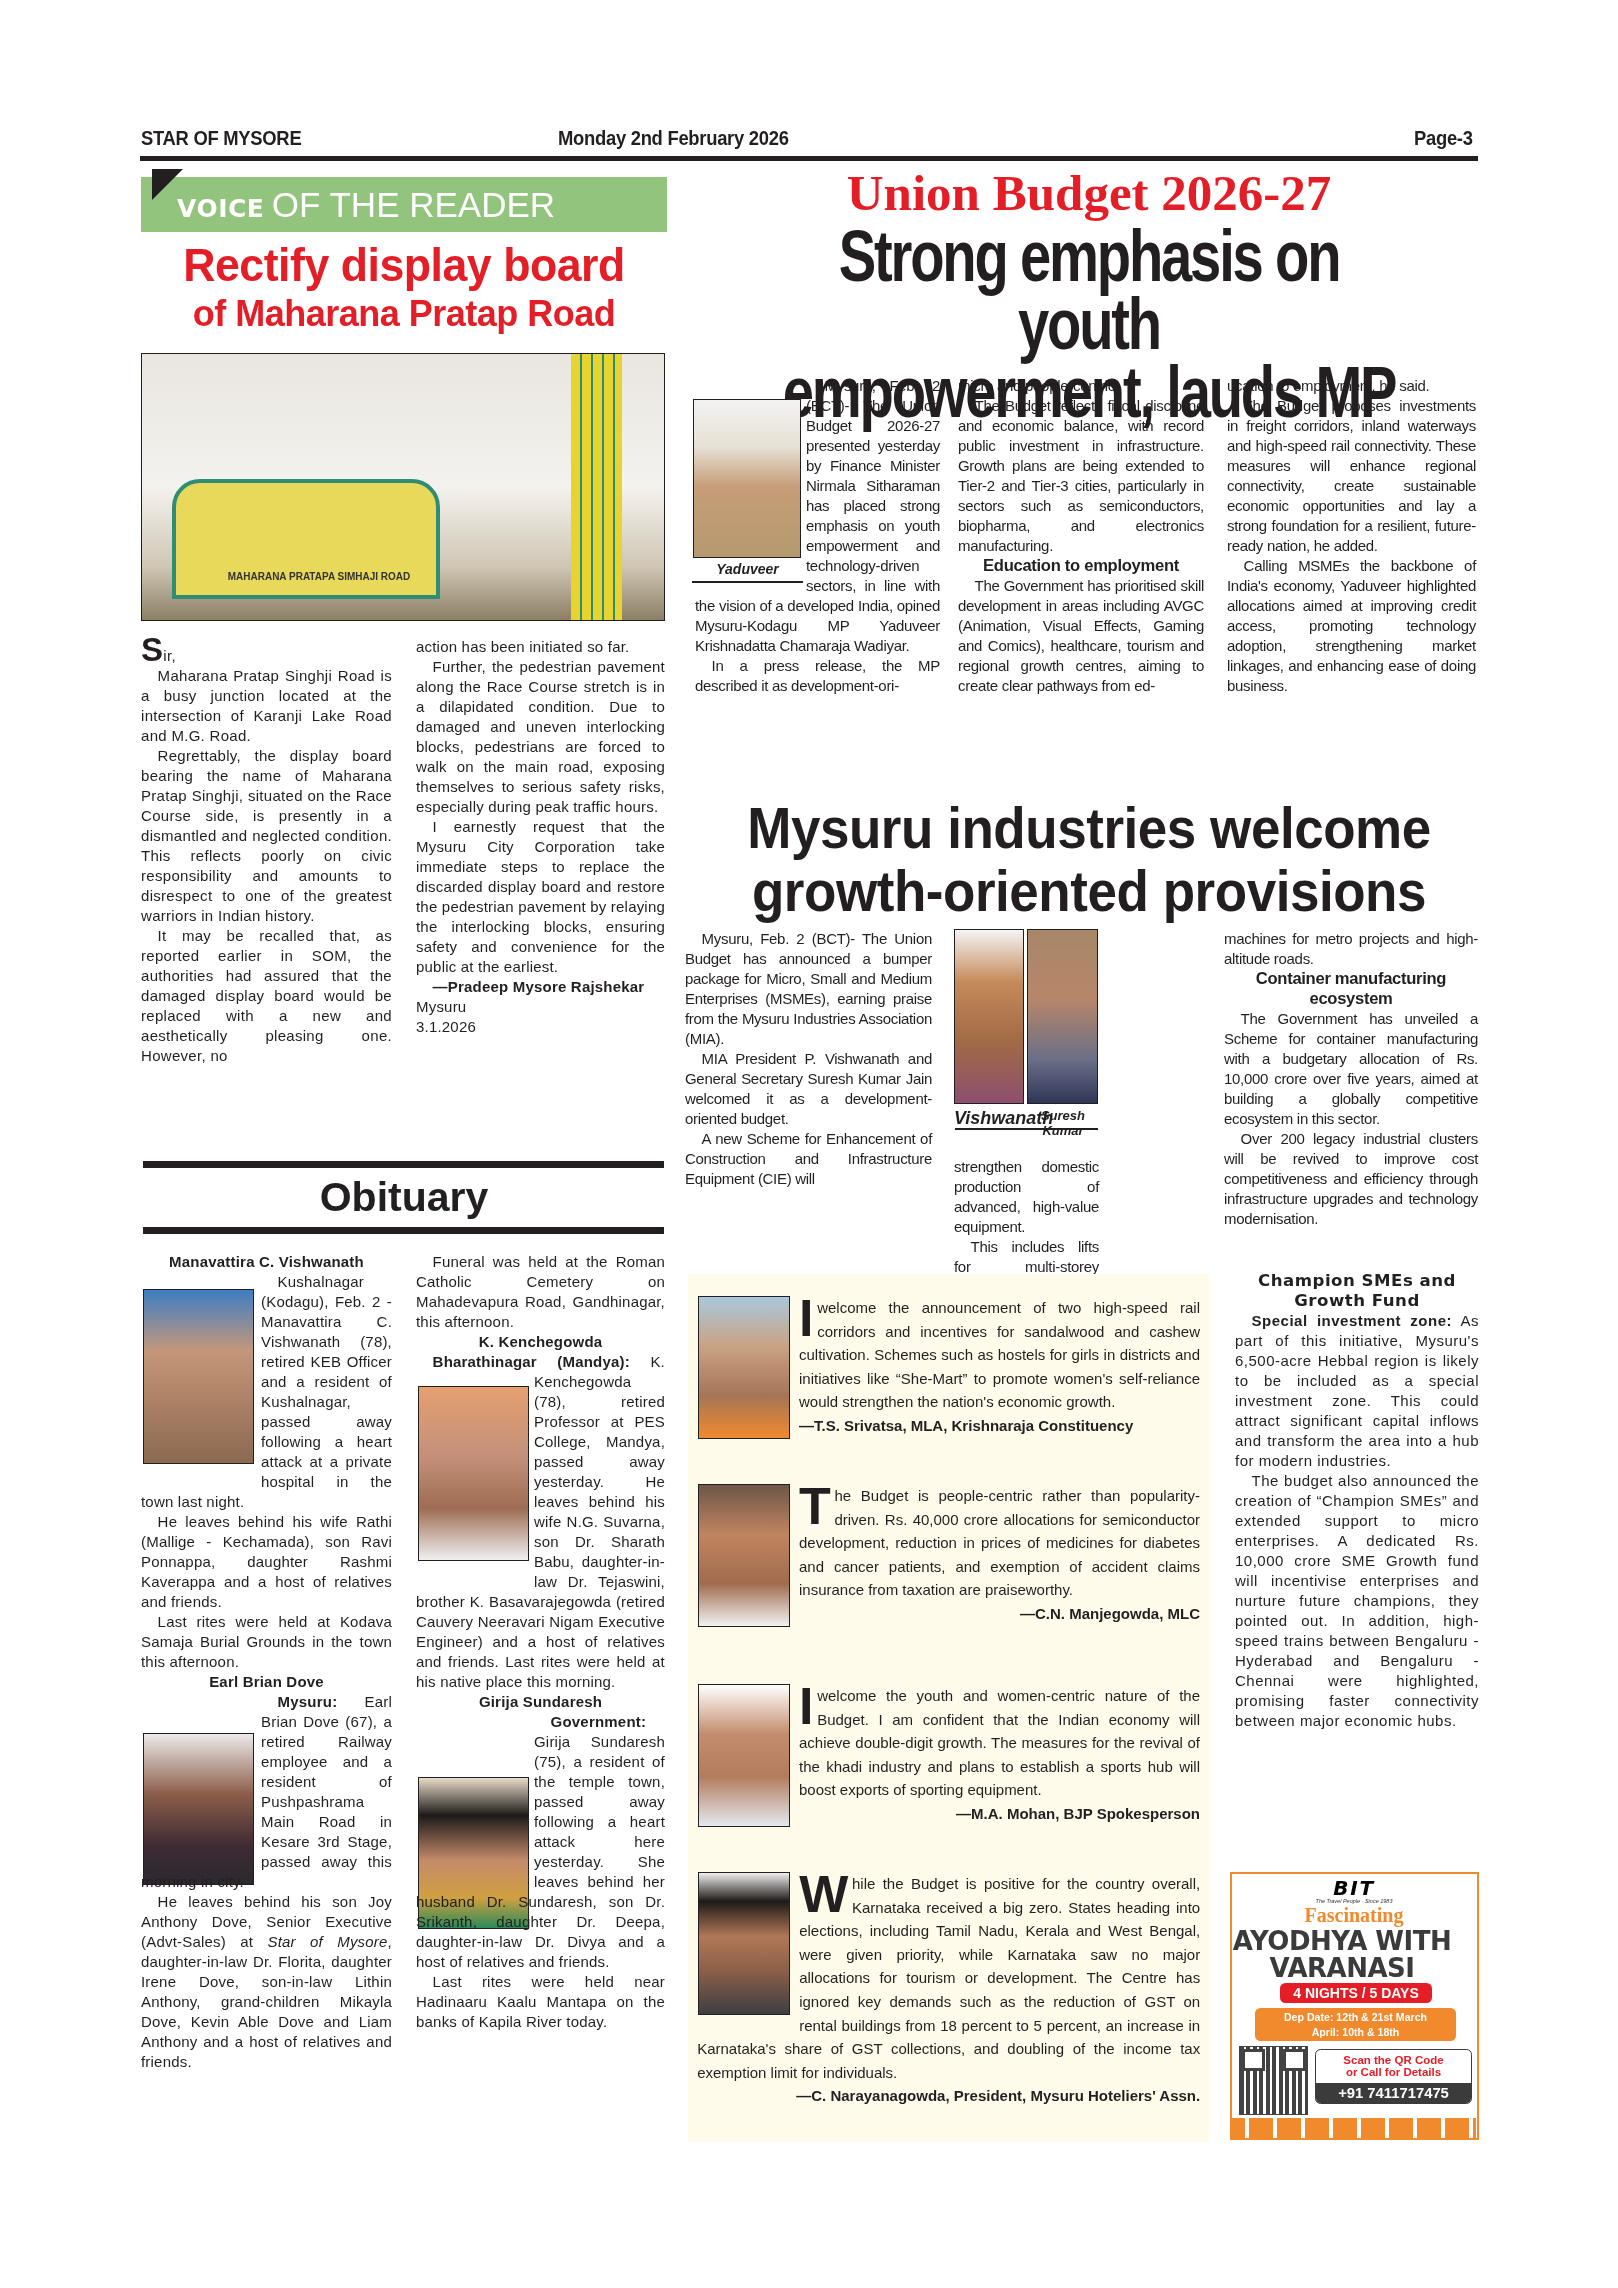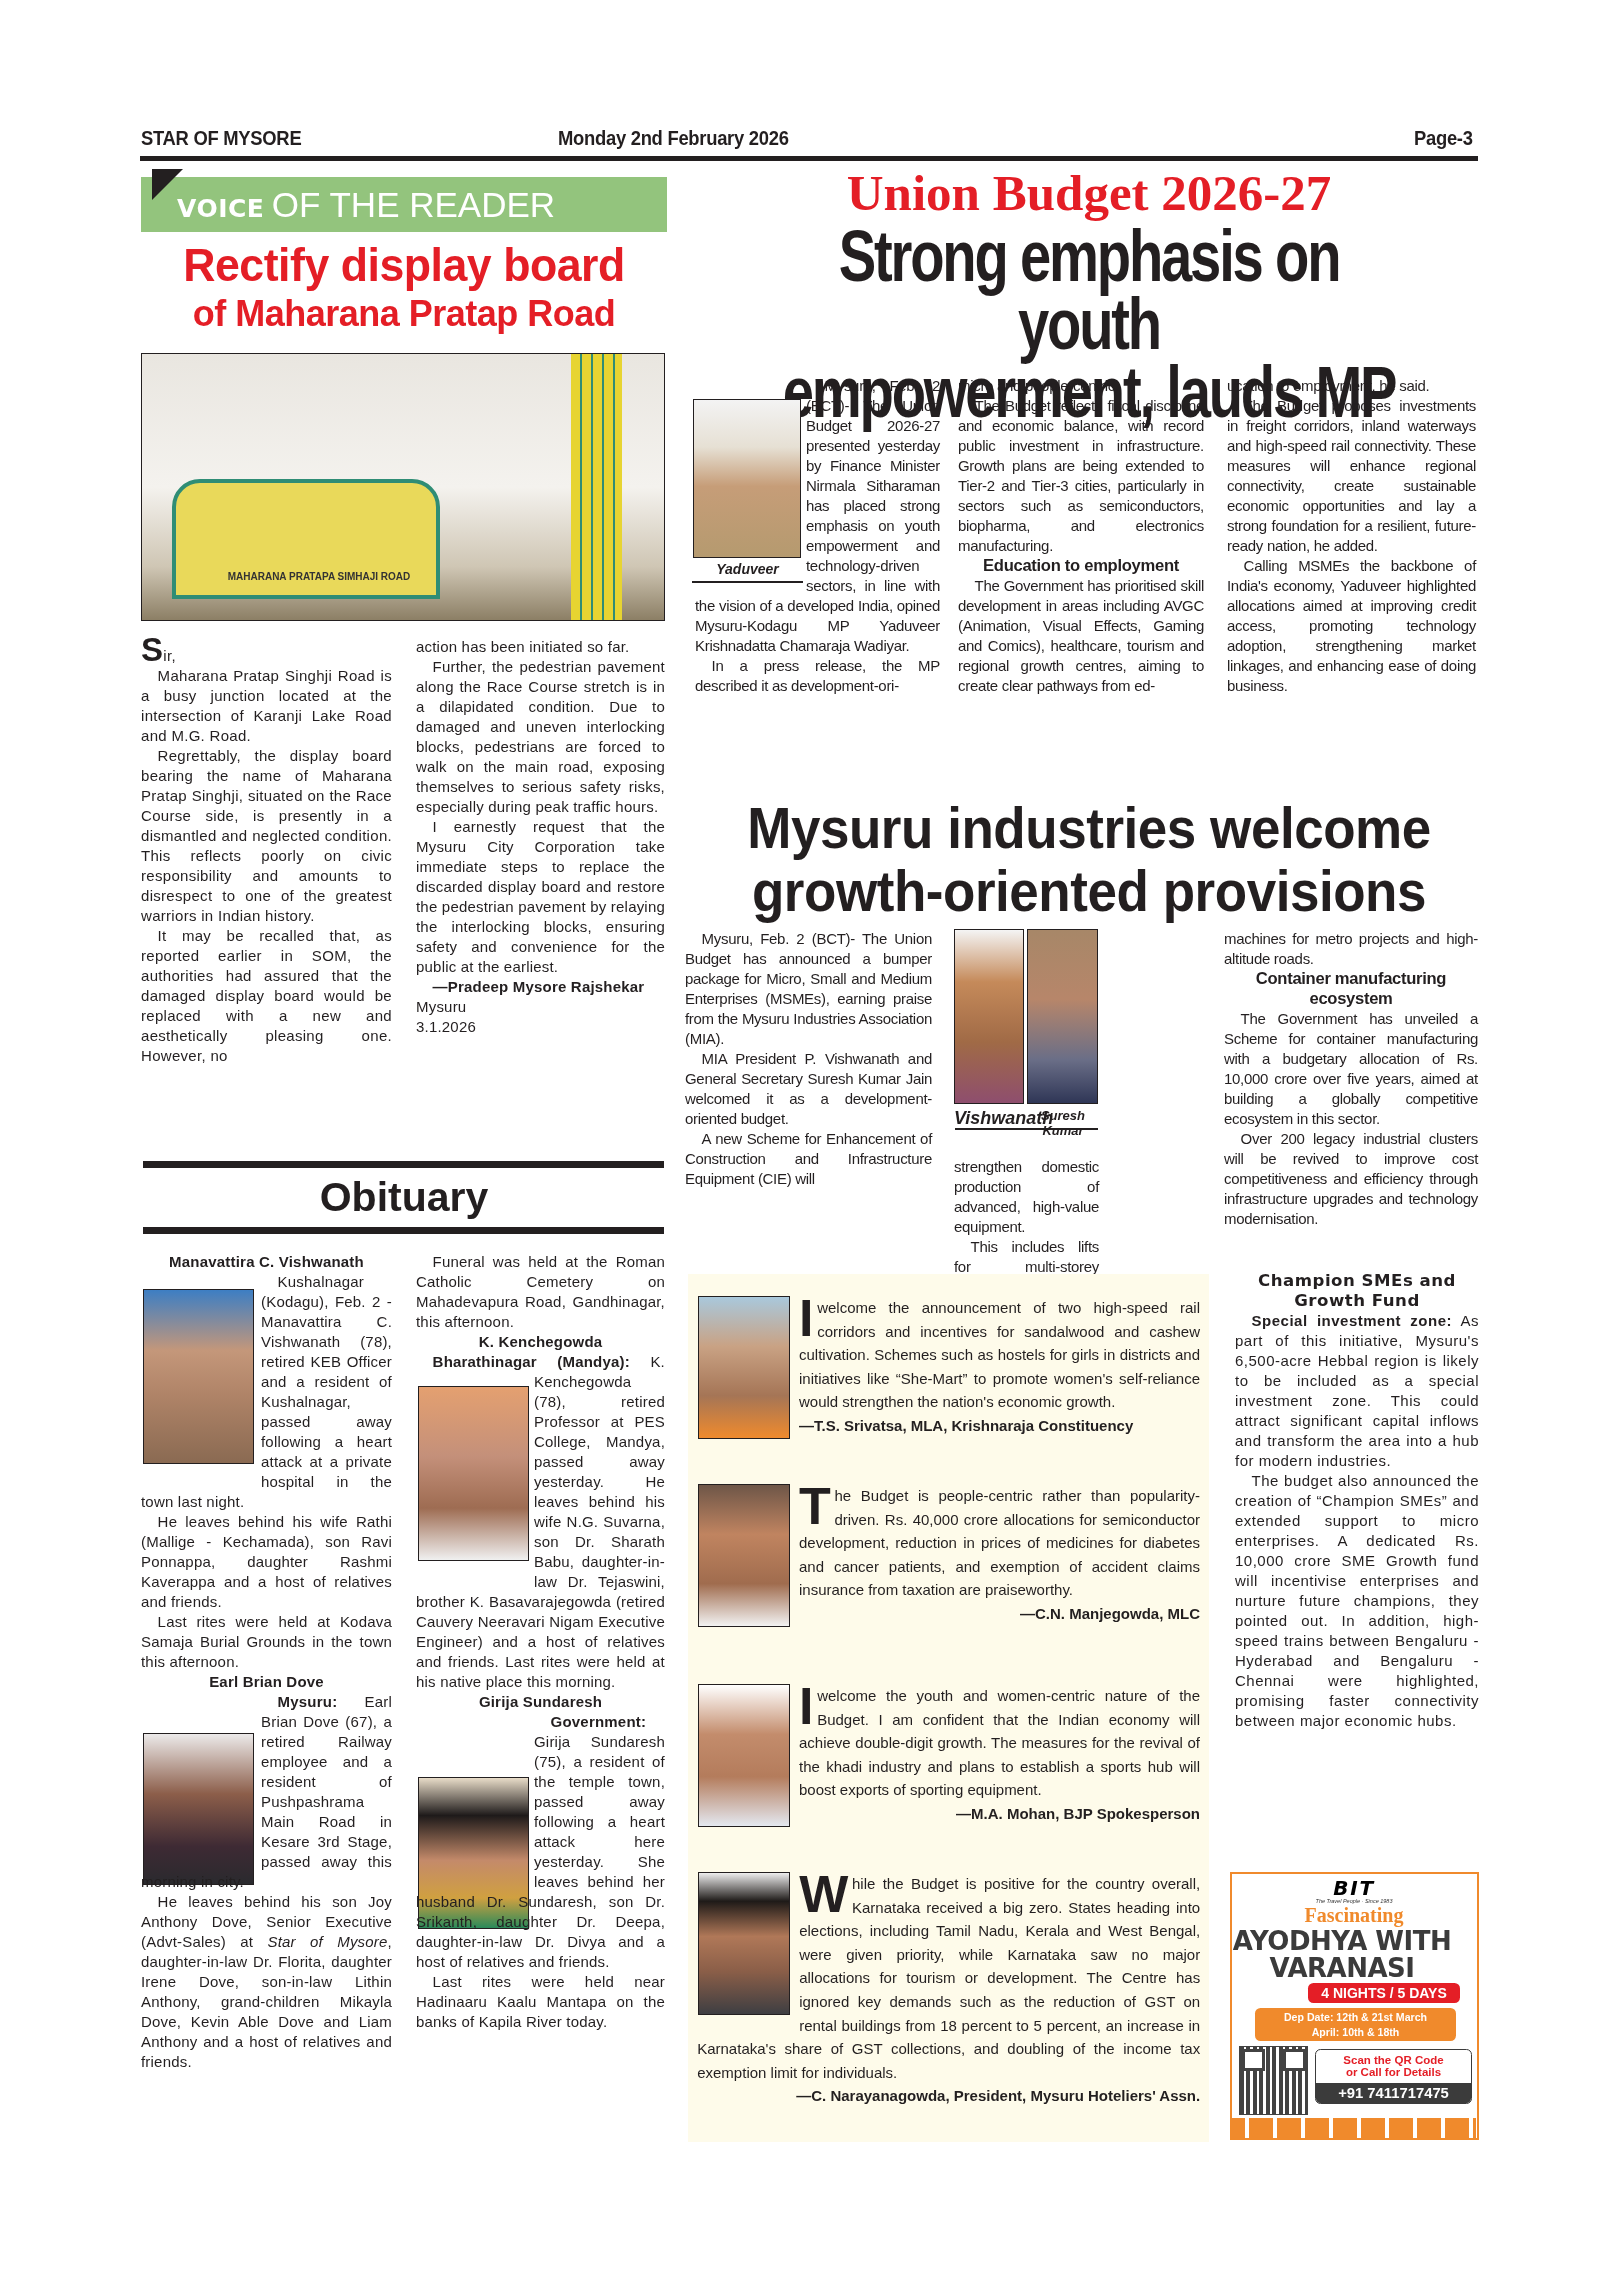--- a/index.html
+++ b/index.html
@@ -51,21 +51,21 @@
 
   .obit-title { position: absolute; left: 141px; top: 1174px; width: 526px; text-align: center; font-weight: 700; font-size: 41px; line-height: 46px; }
   .obit-name { font-weight: 700; text-align: center; text-indent: 0 !important; }
 
   
   .ad { position: absolute; left: 1230px; top: 1872px; width: 249px; height: 268px; border: 2.8px solid #f08a2c; background: #fff; overflow: hidden; }
   .ad-logo { position: absolute; left: 0; top: 1.8px; width: 244px; text-align: center; font-family: "DejaVu Sans", sans-serif; font-weight: 900; font-style: italic; font-size: 20px; color: #000000; letter-spacing: 1.8px; }
   .ad-tag { position: absolute; left: 0; top: 24px; width: 244px; text-align: center; font-size: 5.5px; font-style: italic; color: #333; }
   .ad-fasc { position: absolute; left: 0; top: 30px; width: 244px; text-align: center; font-family: "Liberation Serif", serif; font-weight: 700; font-size: 20px; color: #f08a2c; }
   .ad-head { position: absolute; left: 0; top: 54px; width: 220px; text-align: center; font-weight: 900; font-size: 26px; line-height: 27px; color: #3b3b3b; font-family: "DejaVu Sans", sans-serif; letter-spacing: -0.5px;}
-  .ad-pill { position: absolute; left: 48px; top: 109px; width: 152px; height: 20px; border-radius: 5.5px; background: #e41e26; color: #fff; font-weight: 900; font-size: 14px; line-height: 20px; text-align: center; margin-left: 28px; }
+  .ad-pill { position: absolute; left: 48px; top: 109px; width: 152px; height: 20px; border-radius: 5.5px; background: #e41e26; color: #fff; font-weight: 900; font-size: 14px; line-height: 20px; text-align: center; }
   .ad-dates { position: absolute; left: 23px; top: 134px; width: 201px; height: 33px; border-radius: 5.5px; background: #f08a2c; color: #fff; font-weight: 700; font-size: 10.6px; line-height: 14.8px; text-align: center; padding-top: 1.8px; }
   .ad-qr { position: absolute; left: 7.4px; top: 172px; width: 69px; height: 69px; border: 1.8px solid #222; background:
       repeating-linear-gradient(90deg,#222 0 3.7px,#fff 3.7px 6.5px), #fff; opacity: 0.85; }
   .ad-qr::before, .ad-qr::after { content: ""; position: absolute; width: 16.6px; height: 16.6px; border: 3.7px solid #222; background: #fff; }
   .ad-qr::before { left: 1.8px; top: 1.8px; }
   .ad-qr::after { right: 1.8px; top: 1.8px; }
   .ad-call { position: absolute; left: 83px; top: 175px; width: 157px; height: 55px; border: 1.8px solid #3b3b3b; border-radius: 5.5px; overflow: hidden; background:#fff; }
   .ad-call-text { color: #e41e26; font-weight: 700; font-size: 11.5px; line-height: 12px; text-align: center; padding-top: 3.7px; }
   .ad-phone { position: absolute; left: 0; bottom: 0; width: 100%; height: 20px; background: #3b3b3b; color: #fff; font-weight: 700; font-size: 14.8px; line-height: 20px; text-align: center; }
   .ad-skyline { position: absolute; left: 0; bottom: 0; width: 244px; height: 20px; background: repeating-linear-gradient(90deg,#f08a2c 0 13px,#fff 13px 16.6px, #f08a2c 16.6px 28px); }

